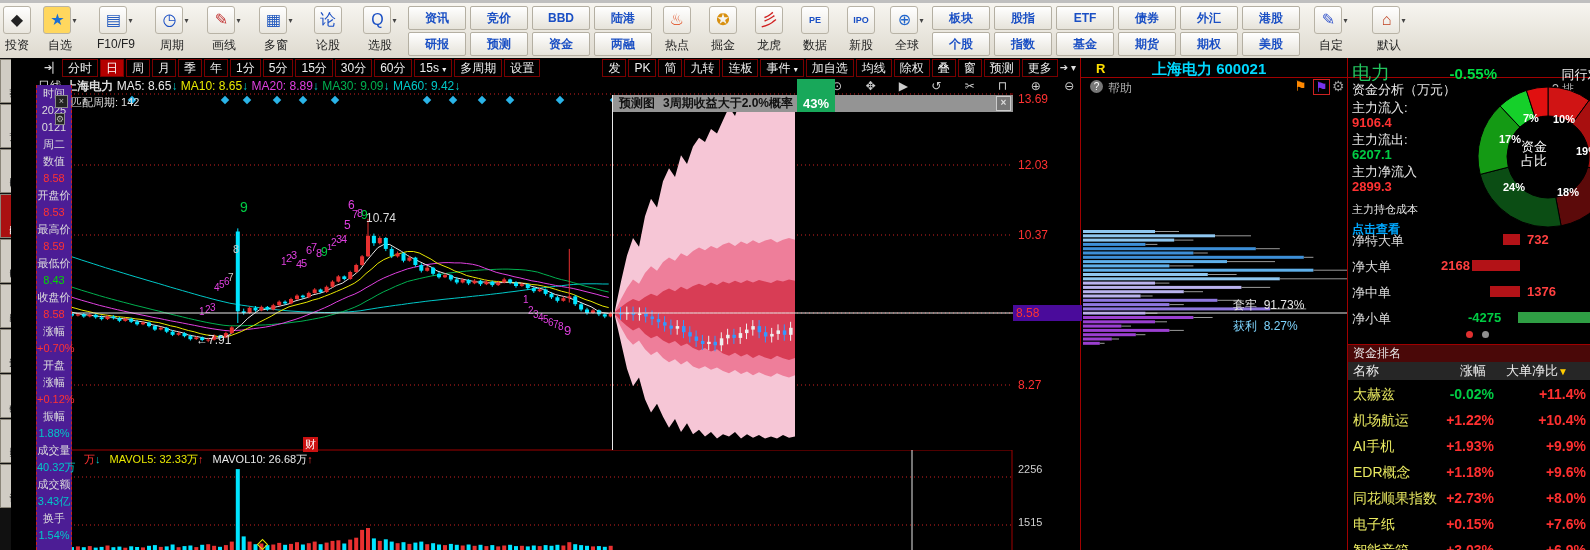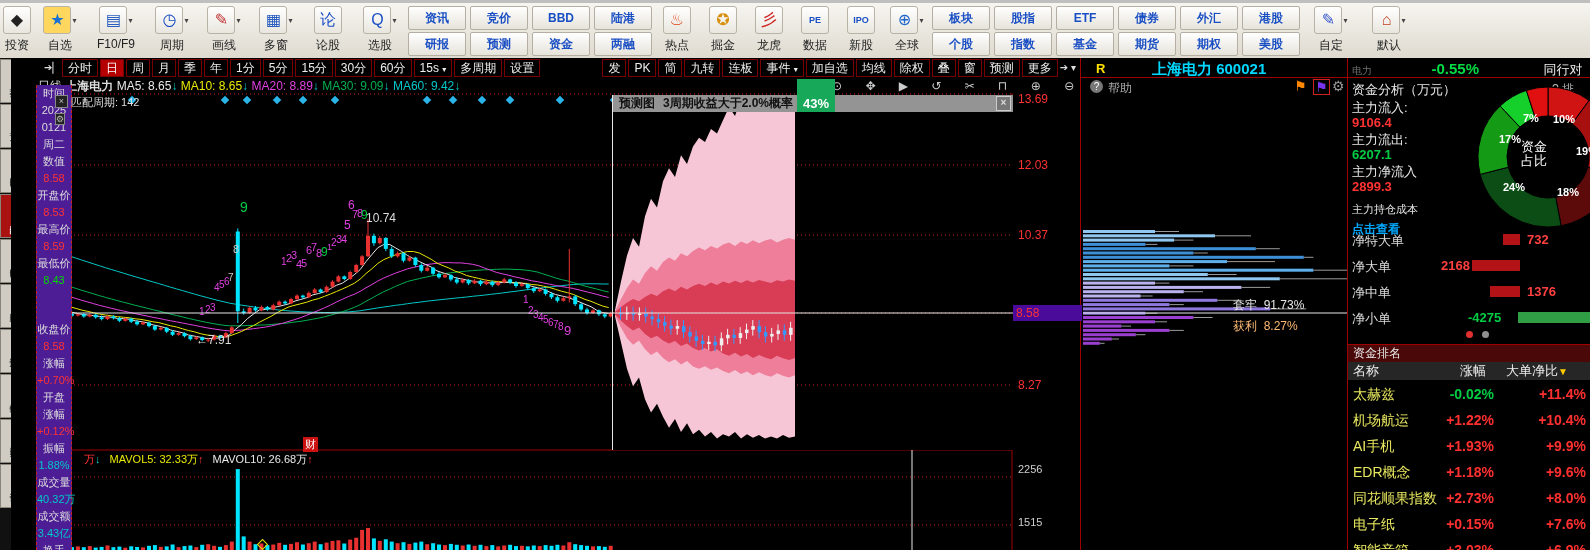--- a/index.html
+++ b/index.html
@@ -631,21 +631,21 @@
       <div class="info-row" style="color: rgb(221, 221, 221);">0121</div>
       <div class="info-row" style="color: rgb(221, 221, 221);">周二</div>
       <div class="info-row" style="color: rgb(221, 221, 221);">数值</div>
       <div class="info-row" style="color: rgb(255, 50, 50);">8.58</div>
       <div class="info-row" style="color: rgb(221, 221, 221);">开盘价</div>
       <div class="info-row" style="color: rgb(255, 50, 50);">8.53</div>
       <div class="info-row" style="color: rgb(221, 221, 221);">最高价</div>
       <div class="info-row" style="color: rgb(255, 50, 50);">8.59</div>
       <div class="info-row" style="color: rgb(221, 221, 221);">最低价</div>
       <div class="info-row" style="color: rgb(0, 216, 0);">8.43</div>
-      <div class="info-row" style="color: rgb(221, 221, 221); margin-top: 32px;">收盘价</div>
+      <div class="info-row" style="color: rgb(221, 221, 221);">收盘价</div>
       <div class="info-row" style="color: rgb(255, 50, 50);">8.58</div>
       <div class="info-row" style="color: rgb(221, 221, 221);">涨幅</div>
       <div class="info-row" style="color: rgb(255, 50, 50);">+0.70%</div>
       <div class="info-row" style="color: rgb(221, 221, 221);">开盘</div>
       <div class="info-row" style="color: rgb(221, 221, 221);">涨幅</div>
       <div class="info-row" style="color: rgb(255, 50, 50);">+0.12%</div>
       <div class="info-row" style="color: rgb(221, 221, 221);">振幅</div>
       <div class="info-row" style="color: rgb(0, 200, 200);">1.88%</div>
       <div class="info-row" style="color: rgb(221, 221, 221);">成交量</div>
       <div class="info-row" style="color: rgb(0, 200, 200);">40.32万</div>
@@ -821,24 +821,24 @@
       <rect x="86.4" y="103.9" width="14.4" height="1" fill="#999"></rect>
       <rect x="0" y="107.2" width="52.8" height="3" fill="#9b3fd0"></rect>
       <rect x="52.8" y="108.2" width="9.6" height="1" fill="#999"></rect>
       <rect x="0" y="111.5" width="28.8" height="3" fill="#9b3fd0"></rect>
       <rect x="28.8" y="112.5" width="7.2" height="1" fill="#999"></rect>
       <rect x="0" y="115.8" width="16.8" height="3" fill="#9b3fd0"></rect>
       <rect x="16.8" y="116.8" width="4.8" height="1" fill="#999"></rect>
       <line x1="0" y1="87" x2="264" y2="87" stroke="#e8e8e8"></line>
     </svg>
 <div class="abs rp-text" style="left:1233px;top:297px;color:#e8e8e8;font-size:12px"><span>套牢</span>&nbsp;&nbsp;<span>91.73%</span></div>
-<div class="abs rp-text" style="left:1233px;top:318px;color:#fdba74;font-size:12px"><span>获利</span>&nbsp;&nbsp;<span>8.27%</span></div>
+<div class="abs rp-text" style="left:1233px;top:318px;color:#7dd3fc;font-size:12px"><span>获利</span>&nbsp;&nbsp;<span>8.27%</span></div>
 
 <div id="fin-head" class="abs">
-  <span style="color:#737373;font-size:10px">电力</span>
+  <span style="color:#22c55e;font-size:19px">电力</span>
   <span style="color:#00dd44;font-weight:bold;font-size:15px;margin-left:55px">-0.55%</span>
   <span style="color:#eee;font-size:13px;margin-left:60px">同行对</span>
 </div>
 <div class="abs rp-text fin-label" style="left:1352px;top:81px">资金分析（万元）</div>
 <div class="abs rp-text" style="left:1552px;top:81px;color:#bbb;font-size:12px">? 排</div>
 <div id="fundrows">
       <div class="abs rp-text" style="left:1352px;top:99px;color:#e8e8e8;font-size:13px;">主力流入:</div>
       <div class="abs rp-text" style="left:1352px;top:115px;color:#ff3232;font-size:13px;font-weight:bold;">9106.4</div>
       <div class="abs rp-text" style="left:1352px;top:131px;color:#e8e8e8;font-size:13px;">主力流出:</div>
       <div class="abs rp-text" style="left:1352px;top:147px;color:#00cc44;font-size:13px;font-weight:bold;">6207.1</div>

